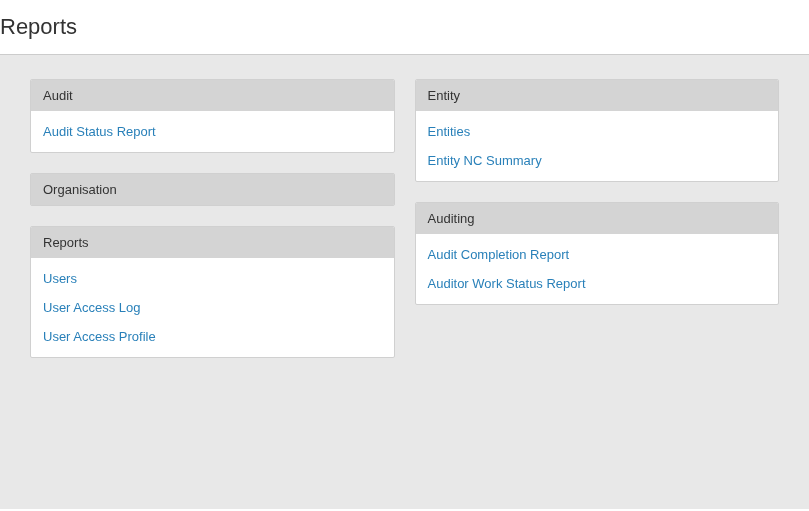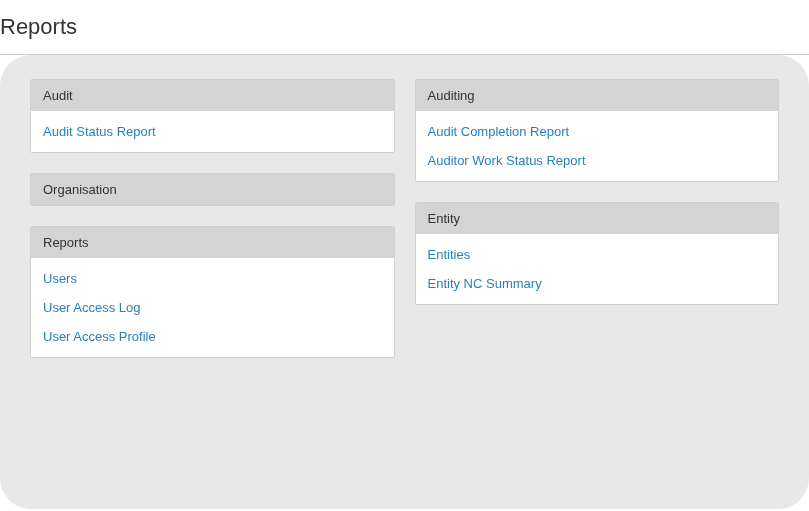--- a/index.html
+++ b/index.html
@@ -30,21 +30,20 @@
 
     .main-content {
       background: #e8e8e8;
       padding: 24px 30px;
       height: calc(511px - 57px);
       display: grid;
       grid-template-columns: 1fr 1fr;
       grid-template-rows: auto auto auto;
       gap: 20px;
       align-content: start;
-      border-radius: 31px;
     }
 
     .report-section {
       background: #fff;
       border: 1px solid #d0d0d0;
       border-radius: 2px;
       overflow: hidden;
     }
 
     .section-header {
@@ -113,28 +112,28 @@
         <a class="report-link" href="#">Users</a>
         <a class="report-link" href="#">User Access Log</a>
         <a class="report-link" href="#">User Access Profile</a>
       </div>
     </div>
   </div>
 
   <div class="col-right">
 
     <div class="report-section">
+      <div class="section-header">Entity</div>
+      <div class="section-links">
+        <a class="report-link" href="#">Entities</a>
+        <a class="report-link" href="#">Entity NC Summary</a>
+      </div>
+    </div>
+
+    <div class="report-section">
       <div class="section-header">Auditing</div>
       <div class="section-links">
         <a class="report-link" href="#">Audit Completion Report</a>
         <a class="report-link" href="#">Auditor Work Status Report</a>
       </div>
     </div>
-
-    <div class="report-section">
-      <div class="section-header">Entity</div>
-      <div class="section-links">
-        <a class="report-link" href="#">Entities</a>
-        <a class="report-link" href="#">Entity NC Summary</a>
-      </div>
-    </div>
   </div>
 </div>
 
 </body></html>

